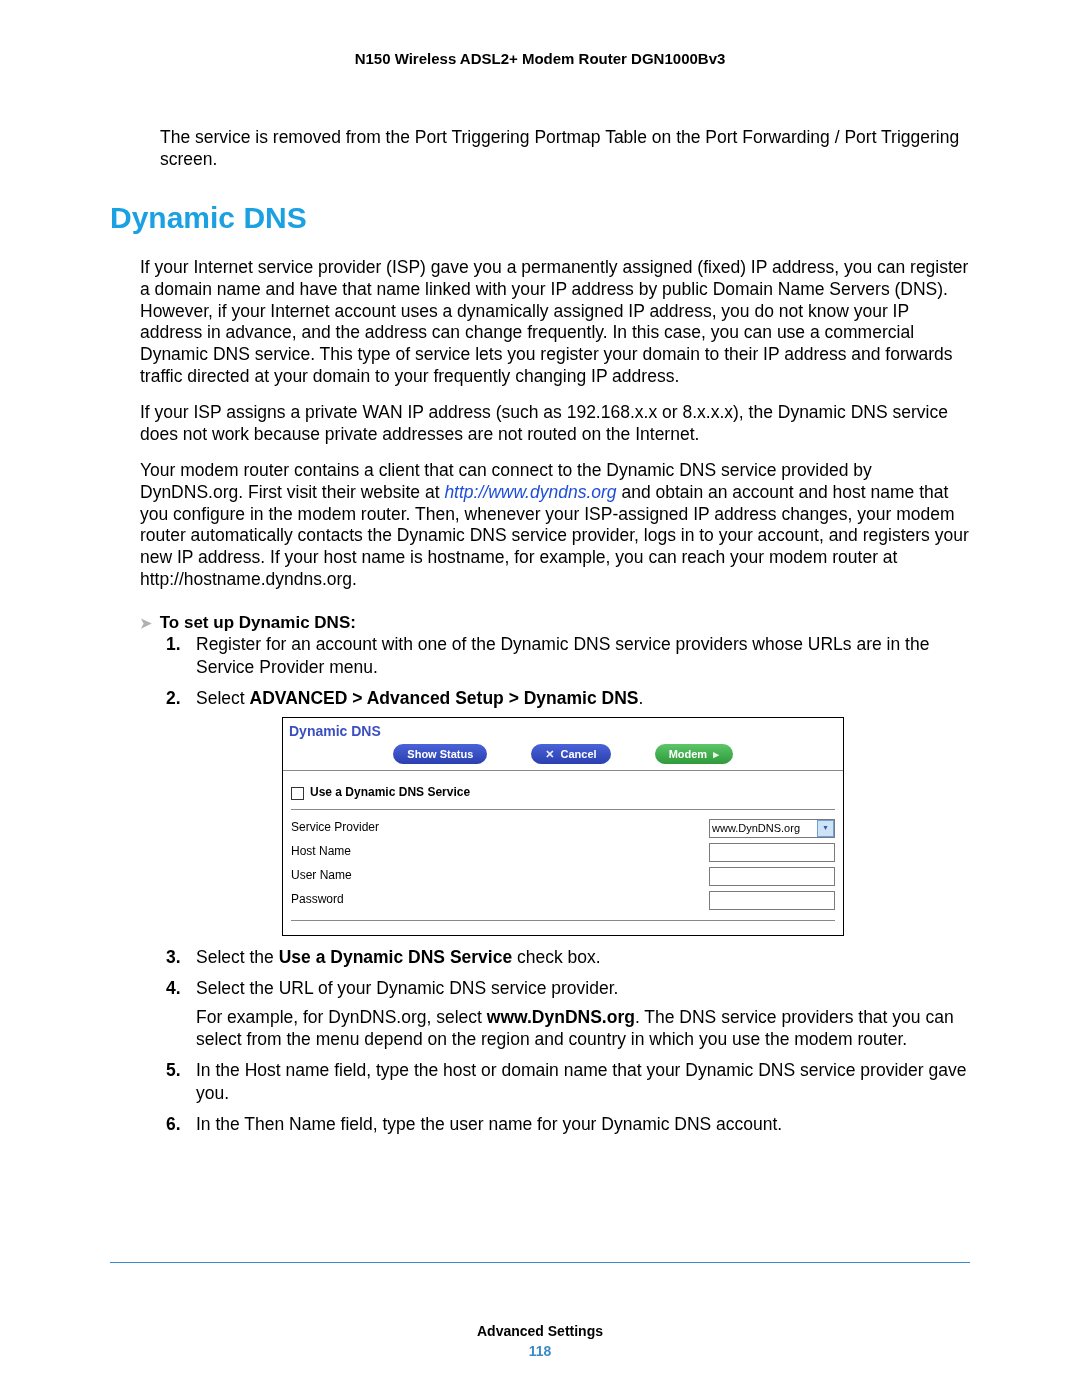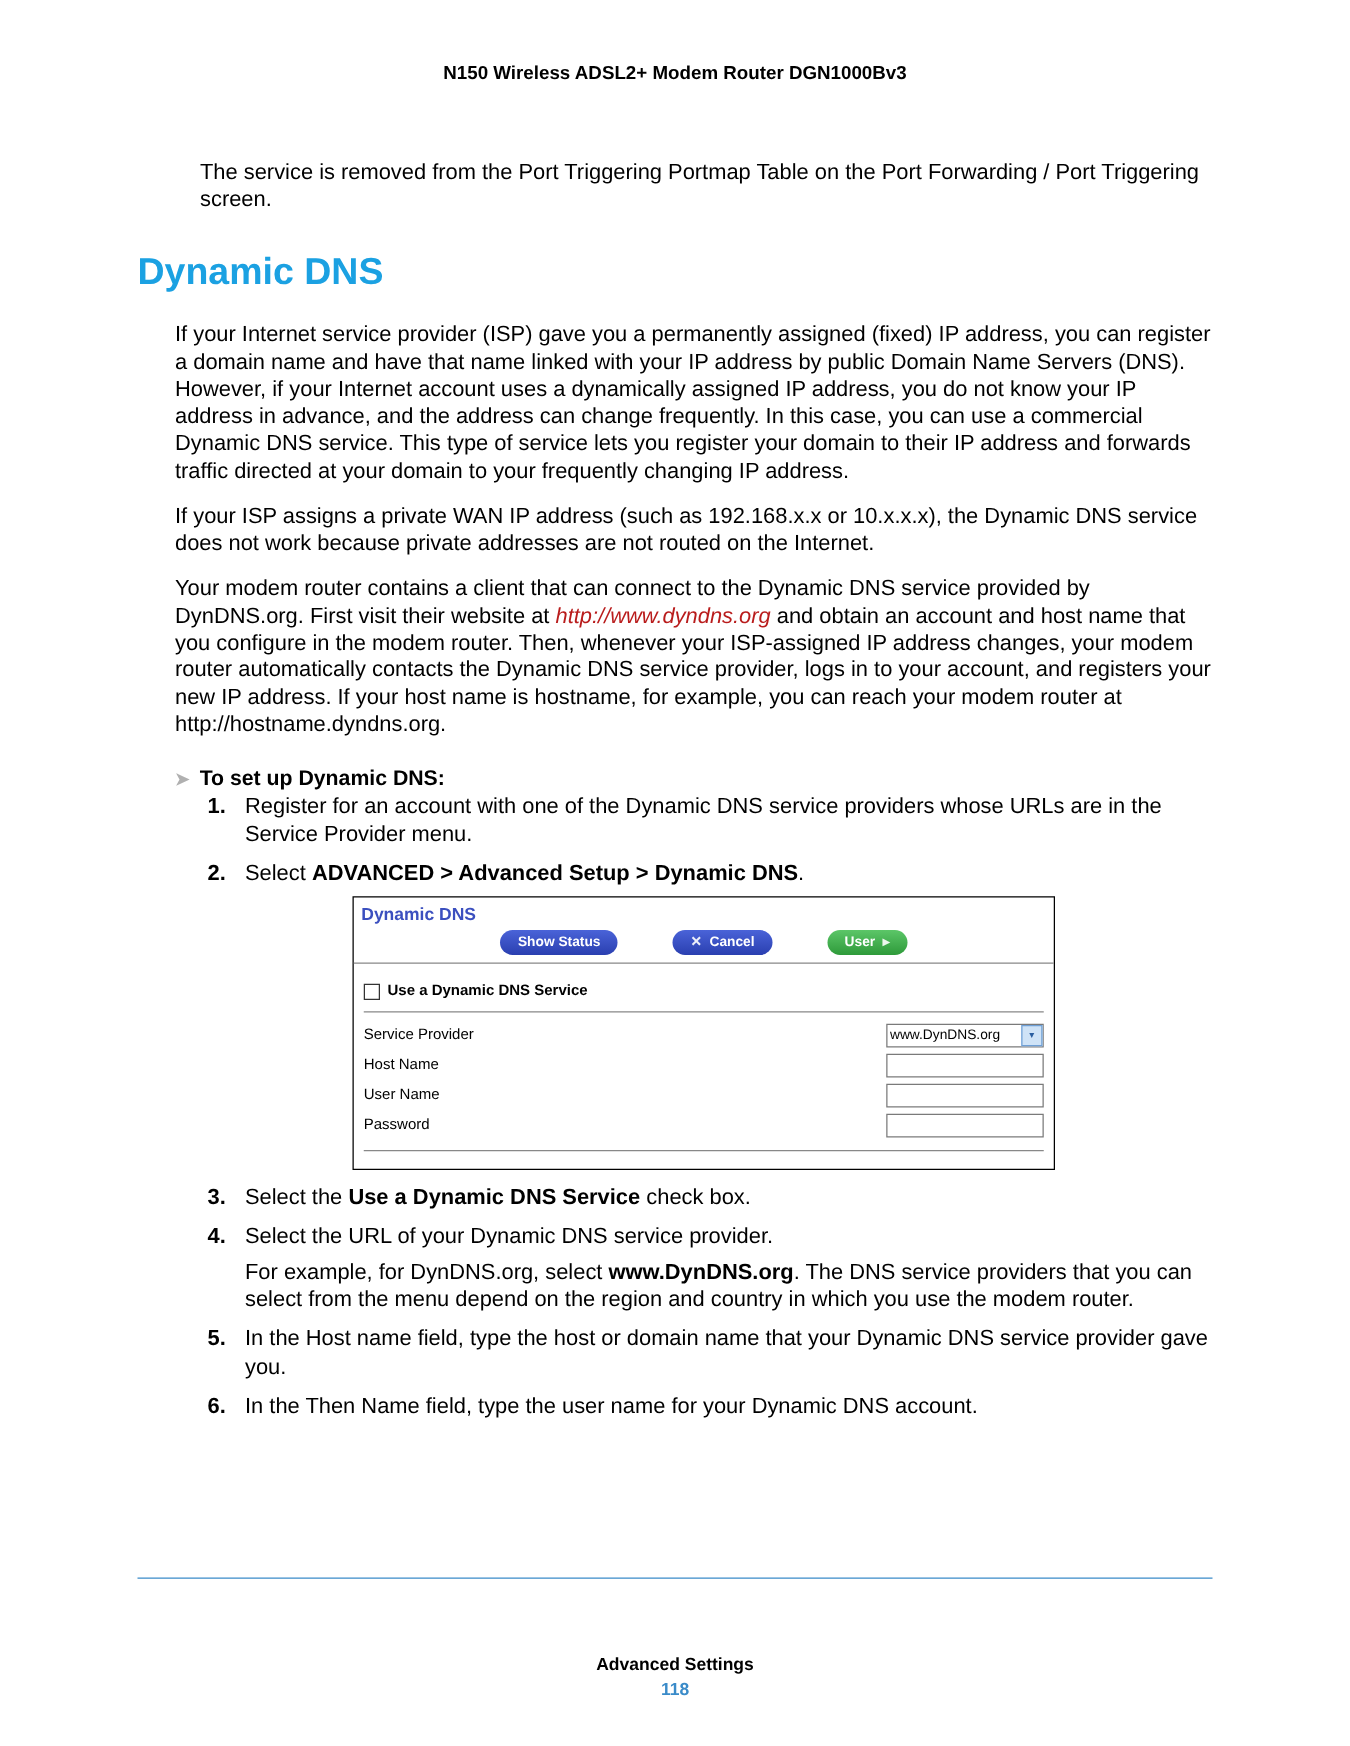--- a/index.html
+++ b/index.html
@@ -34,21 +34,21 @@
     font-weight: bold;
     margin: 16px 0 22px 0;
   }
   .para {
     margin-left: 30px;
     font-size: 17.5px;
     line-height: 1.25;
     margin-bottom: 14px;
   }
   a.inline-link {
-    color: #b91c1c;
+    color: #1d4ed8;
     font-style: italic;
     text-decoration: none;
   }
   .procedure-title {
     margin-left: 30px;
     font-weight: bold;
     font-size: 17px;
     margin-top: 22px;
   }
   .procedure-title .chevron {
@@ -169,21 +169,21 @@
 <body>
 
 <div class="page">
   <div class="header-title">N150 Wireless ADSL2+ Modem Router DGN1000Bv3</div>
 
   <div class="intro-text">The service is removed from the Port Triggering Portmap Table on the Port Forwarding / Port Triggering screen.</div>
 
   <h1 class="section-heading">Dynamic DNS</h1>
 
   <div class="para">If your Internet service provider (ISP) gave you a permanently assigned (fixed) IP address, you can register a domain name and have that name linked with your IP address by public Domain Name Servers (DNS). However, if your Internet account uses a dynamically assigned IP address, you do not know your IP address in advance, and the address can change frequently. In this case, you can use a commercial Dynamic DNS service. This type of service lets you register your domain to their IP address and forwards traffic directed at your domain to your frequently changing IP address.</div>
-  <div class="para">If your ISP assigns a private WAN IP address (such as 192.168.x.x or 10.x.x.x), the Dynamic DNS service does not work because private addresses are not routed on the Internet.</div>
+  <div class="para">If your ISP assigns a private WAN IP address (such as 192.168.x.x or 8.x.x.x), the Dynamic DNS service does not work because private addresses are not routed on the Internet.</div>
   <div class="para">
     <span>Your modem router contains a client that can connect to the Dynamic DNS service provided by DynDNS.org. First visit their website at </span><a class="inline-link">http://www.dyndns.org</a><span> and obtain an account and host name that you configure in the modem router. Then, whenever your ISP-assigned IP address changes, your modem router automatically contacts the Dynamic DNS service provider, logs in to your account, and registers your new IP address. If your host name is hostname, for example, you can reach your modem router at http://hostname.dyndns.org.</span>
   </div>
 
   <div class="procedure-title">
     <span class="chevron">➤</span><span>To set up Dynamic DNS:</span>
   </div>
 
   <ol class="steps">
     <li><span class="num">1.</span><span>Register for an account with one of the Dynamic DNS service providers whose URLs are in the Service Provider menu.</span></li>
@@ -195,21 +195,21 @@
         <div class="sshot-title">Dynamic DNS</div>
         <div class="sshot-buttons">
           <span class="pill blue">
               <span>Show Status</span>
             </span>
           <span class="pill blue">
               <span class="glyph">✕</span>
               <span>Cancel</span>
             </span>
           <span class="pill green">
-              <span>User</span>
+              <span>Modem</span>
               <span class="glyph right">▸</span>
             </span>
         </div>
         <div class="sshot-body">
           <div class="cb-row">
             <span class="cb"></span>
             <span>Use a Dynamic DNS Service</span>
           </div>
           <div class="form-row">
             <span class="lbl">Service Provider</span>

